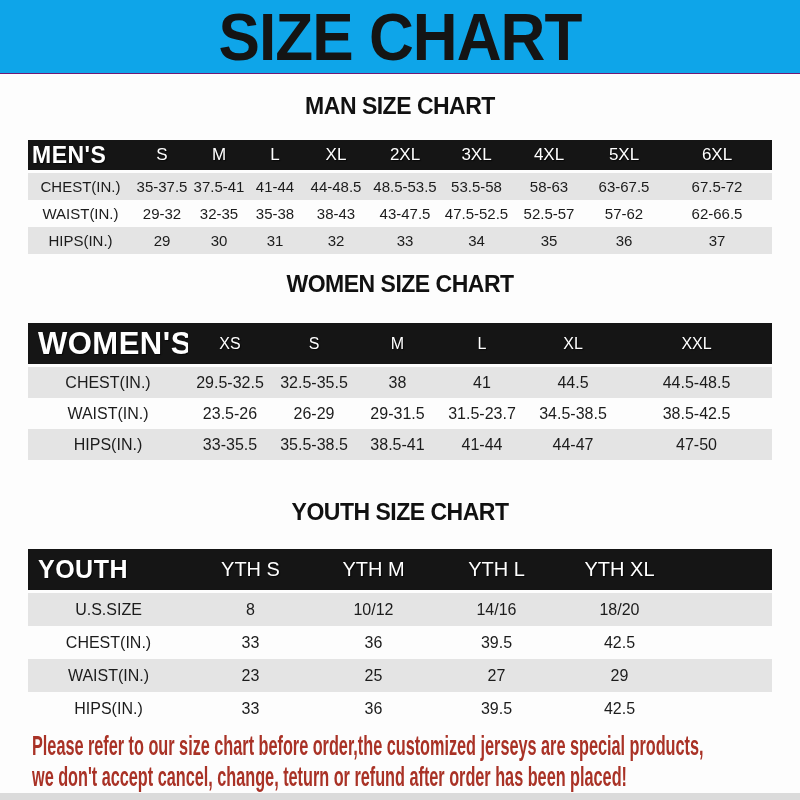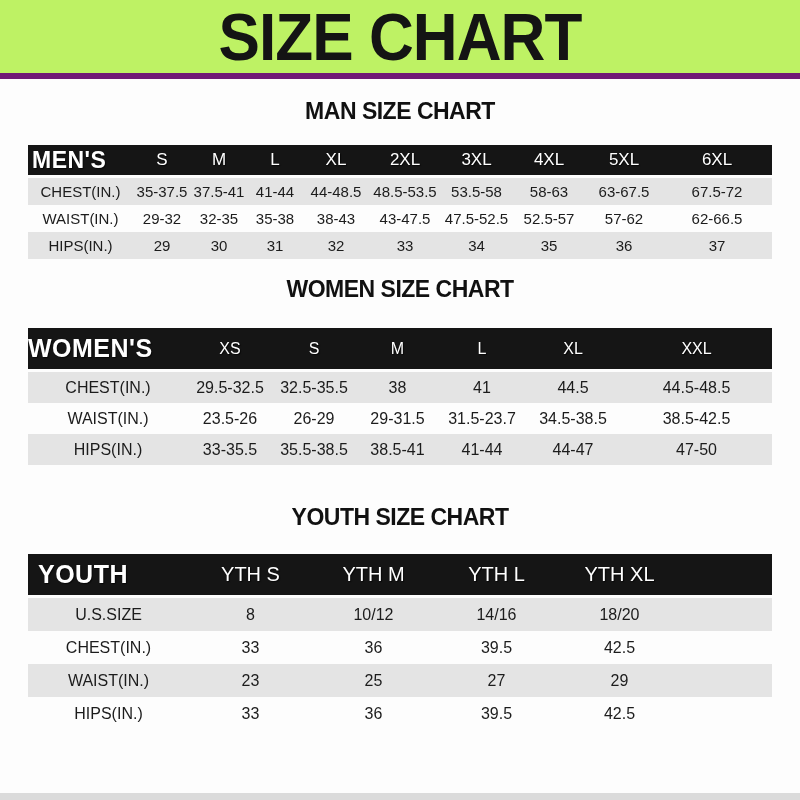--- a/index.html
+++ b/index.html
@@ -1,21 +1,21 @@
 <!DOCTYPE html>
 <html><head>
 <meta charset="utf-8">
 <style>
   html,body{margin:0;padding:0;background:#ffffff;}
   body{width:800px;height:800px;font-family:"Liberation Sans",sans-serif;}
   .page{position:relative;width:800px;height:800px;overflow:hidden;background:#fdfdfd;}
 
   
-  .banner{height:73px;background:#bef264;display:flex;align-items:center;justify-content:center;
-          border-bottom:6px solid #701a75;}
+  .banner{height:73px;background:#0ea5e9;display:flex;align-items:center;justify-content:center;
+          border-bottom:1px solid #701a75;}
   .banner h1{margin:0;font-size:64px;font-weight:700;color:#141414;line-height:1;
              letter-spacing:-1px;transform:scale(.97,1.04);}
 
   
   .section-heading{margin:0;text-align:center;font-size:23px;font-weight:700;color:#111;
                    letter-spacing:-.5px;line-height:34px;}
   .sec-man  .section-heading{margin-top:15px;}
   .sec-woman .section-heading{margin-top:13px;}
   .sec-youth .section-heading{margin-top:35px;}
 
@@ -29,21 +29,21 @@
                   font-weight:400;text-shadow:1px 1px 1px rgba(0,0,0,.65);}
   .sizes thead th.lbl{font-weight:700;text-align:left;letter-spacing:.5px;}
   .sizes tbody td{color:#1c1c1c;background:#fdfdfd;}
   .sizes tbody tr:nth-child(odd) td{background:#E4E4E4;}
 
   .men   thead th{height:30px;font-size:17px;}
   .men   thead th.lbl{font-size:23px;padding-left:4px;}
   .men   tbody td{height:27px;font-size:15px;}
 
   .women thead th{height:41px;font-size:16px;}
-  .women thead th.lbl{font-size:25px;}
+  .women thead th.lbl{font-size:31px;padding-left:10px;}
   .women tbody td{height:31px;font-size:16px;}
 
   .youth thead th{height:41px;font-size:20px;}
   .youth thead th.lbl{font-size:25px;padding-left:10px;}
   .youth tbody td{height:33px;font-size:16px;}
 
   
   .footer{margin:5px 0 0 32px;color:#A93226;font-weight:700;font-size:28px;line-height:31px;}
   .footer .note-line{transform:scaleX(.58);transform-origin:left center;white-space:nowrap;}
 
@@ -234,15 +234,19 @@
             <td>33</td>
             <td>36</td>
             <td>39.5</td>
             <td>42.5</td>
             <td></td>
           </tr>
         </tbody>
       </table>
   </section>
 
+  <footer class="footer">
+    <div class="note-line">Please refer to our size chart before order,the customized jerseys are special products,</div>
+    <div class="note-line">we don't accept cancel, change, teturn or refund after order has been placed!</div>
+  </footer>
 
   <div class="bottom-strip"></div>
 </div>
 
 </body></html>

